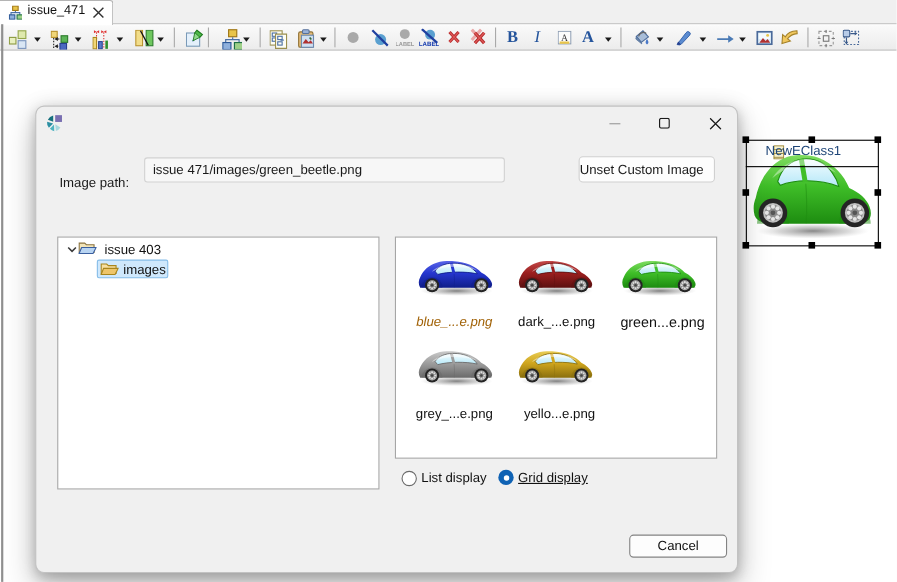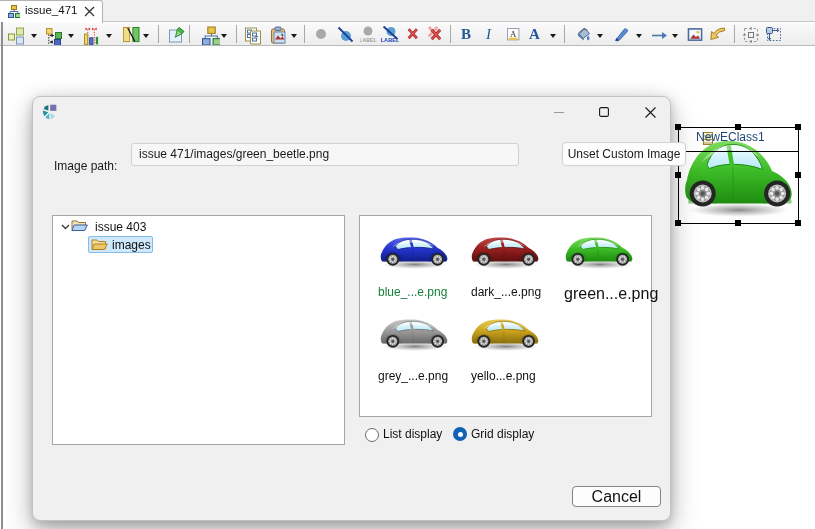--- a/index.html
+++ b/index.html
@@ -246,22 +246,22 @@
   </svg>
   <div class="abs" style="left:521px;top:15px;width:10px;height:1px;background:#9a9a9a"></div>
   <svg class="abs" style="left:566px;top:10px" width="10" height="10" viewBox="0 0 10 10">
       <rect x="0.6" y="0.6" width="8.8" height="8.8" rx="1.5" fill="none" stroke="#1a1a1a" stroke-width="1.1"></rect>
     </svg>
   <svg class="abs" style="left:612px;top:10px" width="11" height="11" viewBox="0 0 11 11">
       <path d="M0.5 0.5 L10.5 10.5 M10.5 0.5 L0.5 10.5" stroke="#1a1a1a" stroke-width="1.1"></path>
     </svg>
 
   <div class="abs" style="left:21px;top:62px;font-size:12px;color:#1a1a1a;">Image path:</div>
-  <div class="abs" style="left:98px;top:46px;width:388px;height:23px;background:#f7f7f7;border:1px solid #d2d2d2;border-radius:3px;font-size:12px;color:#1a1a1a;line-height:21px;padding-left:7px;">issue 471/images/green_beetle.png</div>
-  <div class="abs" style="left:493px;top:45px;width:124px;height:24px;background:#fdfdfd;border:1px solid #d0d0d0;border-radius:4px;font-size:12px;color:#1a1a1a;text-align:center;line-height:22px;margin-left:36px;">Unset Custom Image</div>
+  <div class="abs" style="left:98px;top:46px;width:328px;height:23px;background:#f7f7f7;border:1px solid #d2d2d2;border-radius:3px;font-size:12px;color:#1a1a1a;line-height:21px;padding-left:7px;">issue 471/images/green_beetle.png</div>
+  <div class="abs" style="left:493px;top:45px;width:124px;height:24px;background:#fdfdfd;border:1px solid #d0d0d0;border-radius:4px;font-size:12px;color:#1a1a1a;line-height:22px;">Unset Custom Image</div>
 
 
   <div class="abs" style="left:19px;top:118px;width:293px;height:230px;background:#fff;border:1px solid #a6a6a6;"></div>
   <svg class="abs" style="left:28px;top:127px" width="9" height="6" viewBox="0 0 9 6">
       <path d="M1 1 L4.5 4.5 L8 1" stroke="#3a3a3a" stroke-width="1.4" fill="none"></path>
     </svg>
   <svg style="position:absolute;left:38px;top:122px" width="17" height="13" viewBox="0 0 17 13">
 <path d="M1 2 L6 2 L7.5 3.5 L14.5 3.5 L14.5 10.5 L1 10.5 Z" fill="#f2e4b8" stroke="#8a7340" stroke-width="1"></path>
 <path d="M3.2 6 L16.4 6 L13.6 11.5 L0.9 11.5 Z" fill="#b8d4f2" stroke="#3a5f9f" stroke-width="1"></path>
 </svg>
@@ -537,25 +537,25 @@
         <circle cx="58.6" cy="25.1" r="0.95"></circle>
         <circle cx="55.800000000000004" cy="22.3" r="0.95"></circle>
         <circle cx="61.4" cy="22.3" r="0.95"></circle>
         <circle cx="56.6" cy="20.3" r="0.95"></circle>
         <circle cx="60.6" cy="20.3" r="0.95"></circle>
         <circle cx="56.6" cy="24.3" r="0.95"></circle>
         <circle cx="60.6" cy="24.3" r="0.95"></circle>
       </g>
       <circle cx="58.6" cy="22.3" r="1.1" fill="#444"></circle>
 </svg>
-  <div class="abs lbl" style="left:345px;top:188px;width:70px;font-size:12px;color:#15803d;">blue_...e.png</div>
+  <div class="abs lbl" style="left:345px;top:188px;width:70px;text-align:center;font-size:12px;color:#a16207;font-style:italic;">blue_...e.png</div>
   <div class="abs lbl" style="left:438px;top:188px;width:70px;text-align:center;font-size:12px;color:#111;">dark_...e.png</div>
-  <div class="abs lbl" style="left:531px;top:188px;width:72px;text-align:center;font-size:16px;color:#111;">green...e.png</div>
+  <div class="abs lbl" style="left:531px;top:188px;width:72px;text-align:center;font-size:13px;color:#111;">green...e.png</div>
   <div class="abs lbl" style="left:345px;top:272px;width:70px;text-align:center;font-size:12px;color:#111;">grey_...e.png</div>
-  <div class="abs lbl" style="left:438px;top:272px;width:70px;text-align:left;font-size:12px;color:#111;">yello...e.png</div>
+  <div class="abs lbl" style="left:438px;top:272px;width:70px;text-align:right;font-size:12px;color:#111;">yello...e.png</div>
 
   <div class="abs" style="left:332px;top:331px;width:14px;height:14px;border-radius:50%;background:#fff;border:1px solid #6a6a6a;"></div>
   <div class="abs" style="left:350px;top:330px;font-size:12px;color:#111;">List display</div>
   <div class="abs" style="left:420px;top:330px;width:14px;height:14px;border-radius:50%;background:#0f62b4;"></div>
   <div class="abs" style="left:424.5px;top:334.5px;width:5px;height:5px;border-radius:50%;background:#fff;"></div>
-  <div class="abs" style="left:438px;top:330px;font-size:12px;color:#111;">Grid display</div>
-
-  <div class="abs" style="left:539px;top:389px;width:89px;height:21px;background:#fdfdfd;border:1px solid #838383;border-radius:4px;font-size:16px;color:#111;text-align:center;line-height:19px;">Cancel</div>
+  <div class="abs" style="left:438px;top:330px;font-size:12px;color:#111;text-decoration:underline;">Grid display</div>
+
+  <div class="abs" style="left:539px;top:389px;width:89px;height:21px;background:#fdfdfd;border:1px solid #838383;border-radius:4px;font-size:12px;color:#111;text-align:center;line-height:19px;">Cancel</div>
 </div>
 </body></html>

